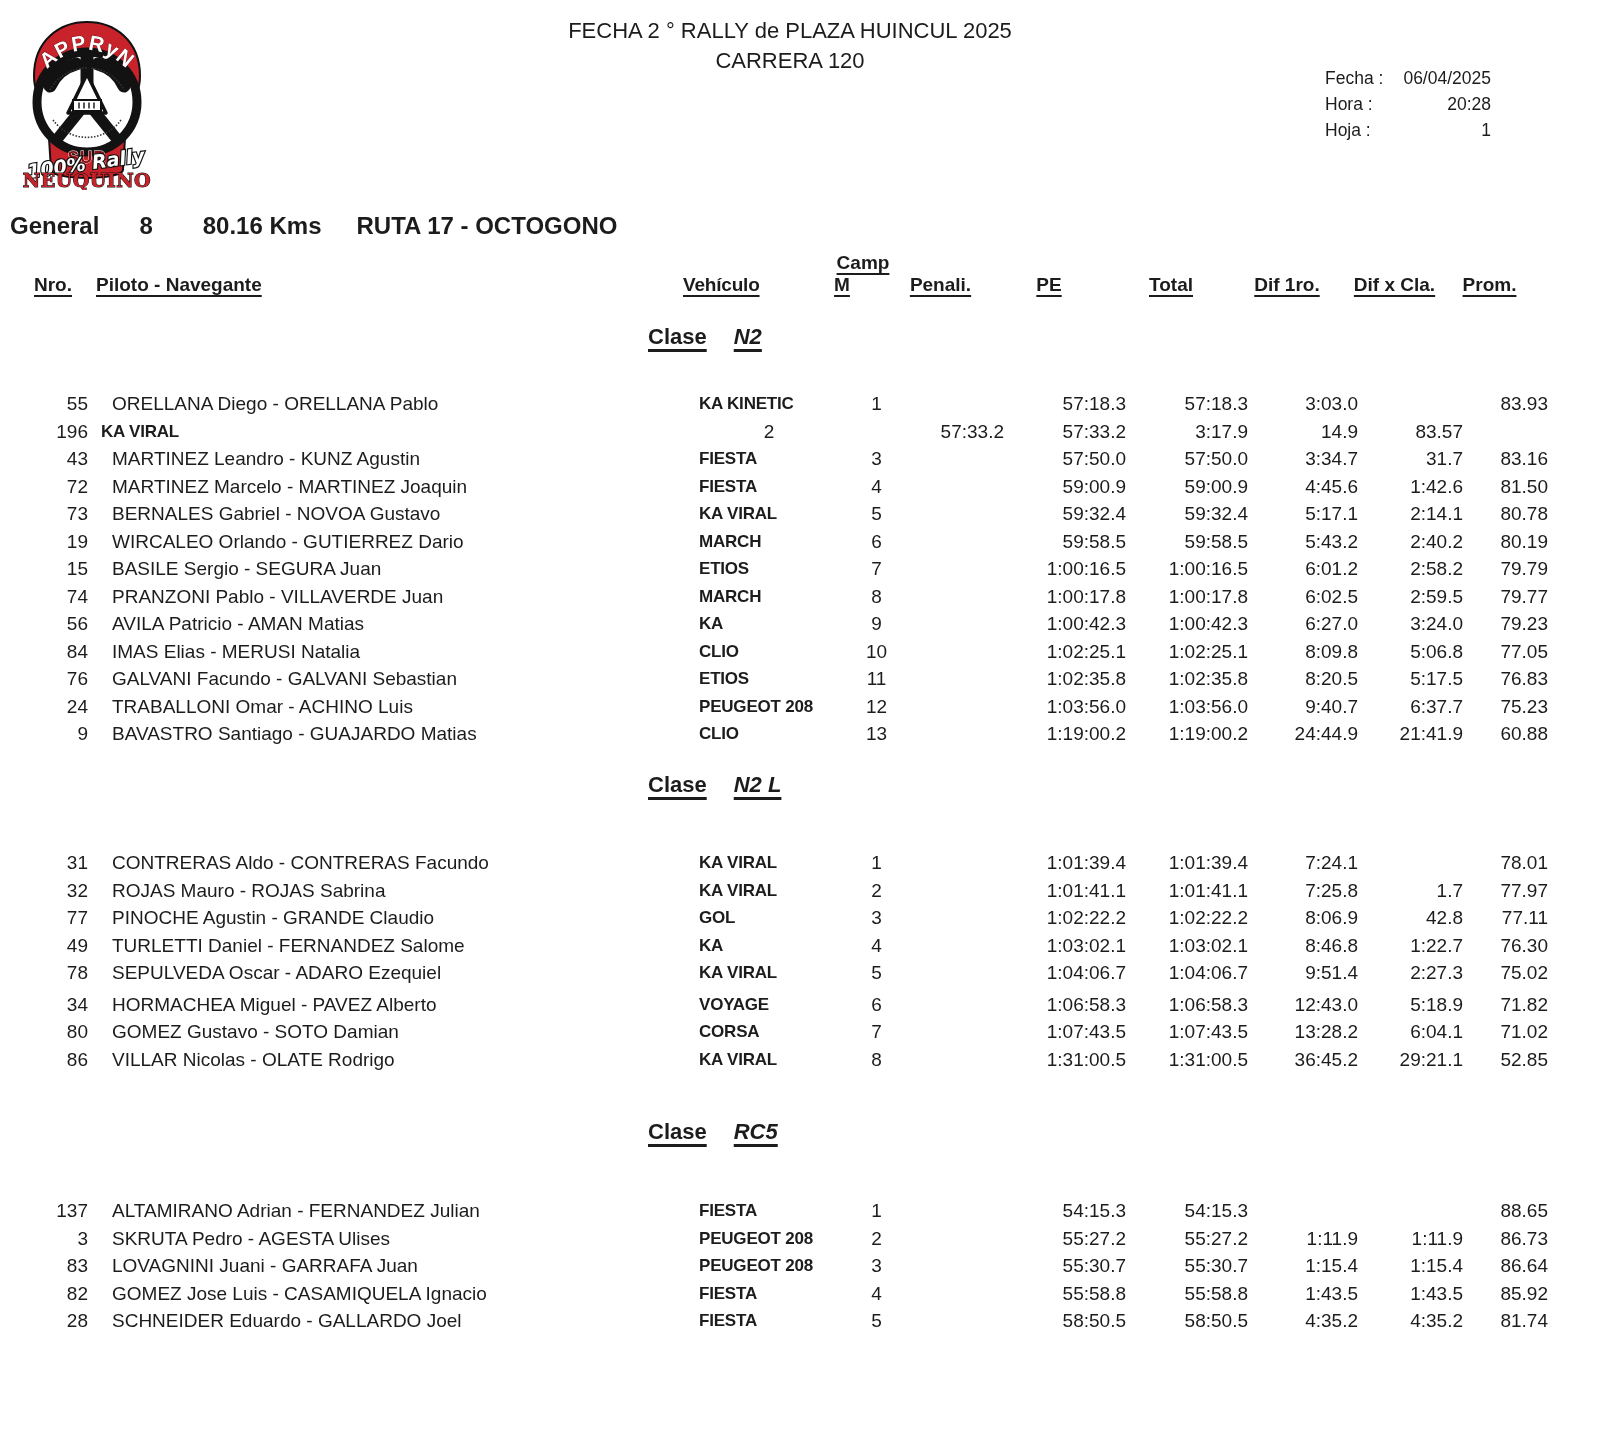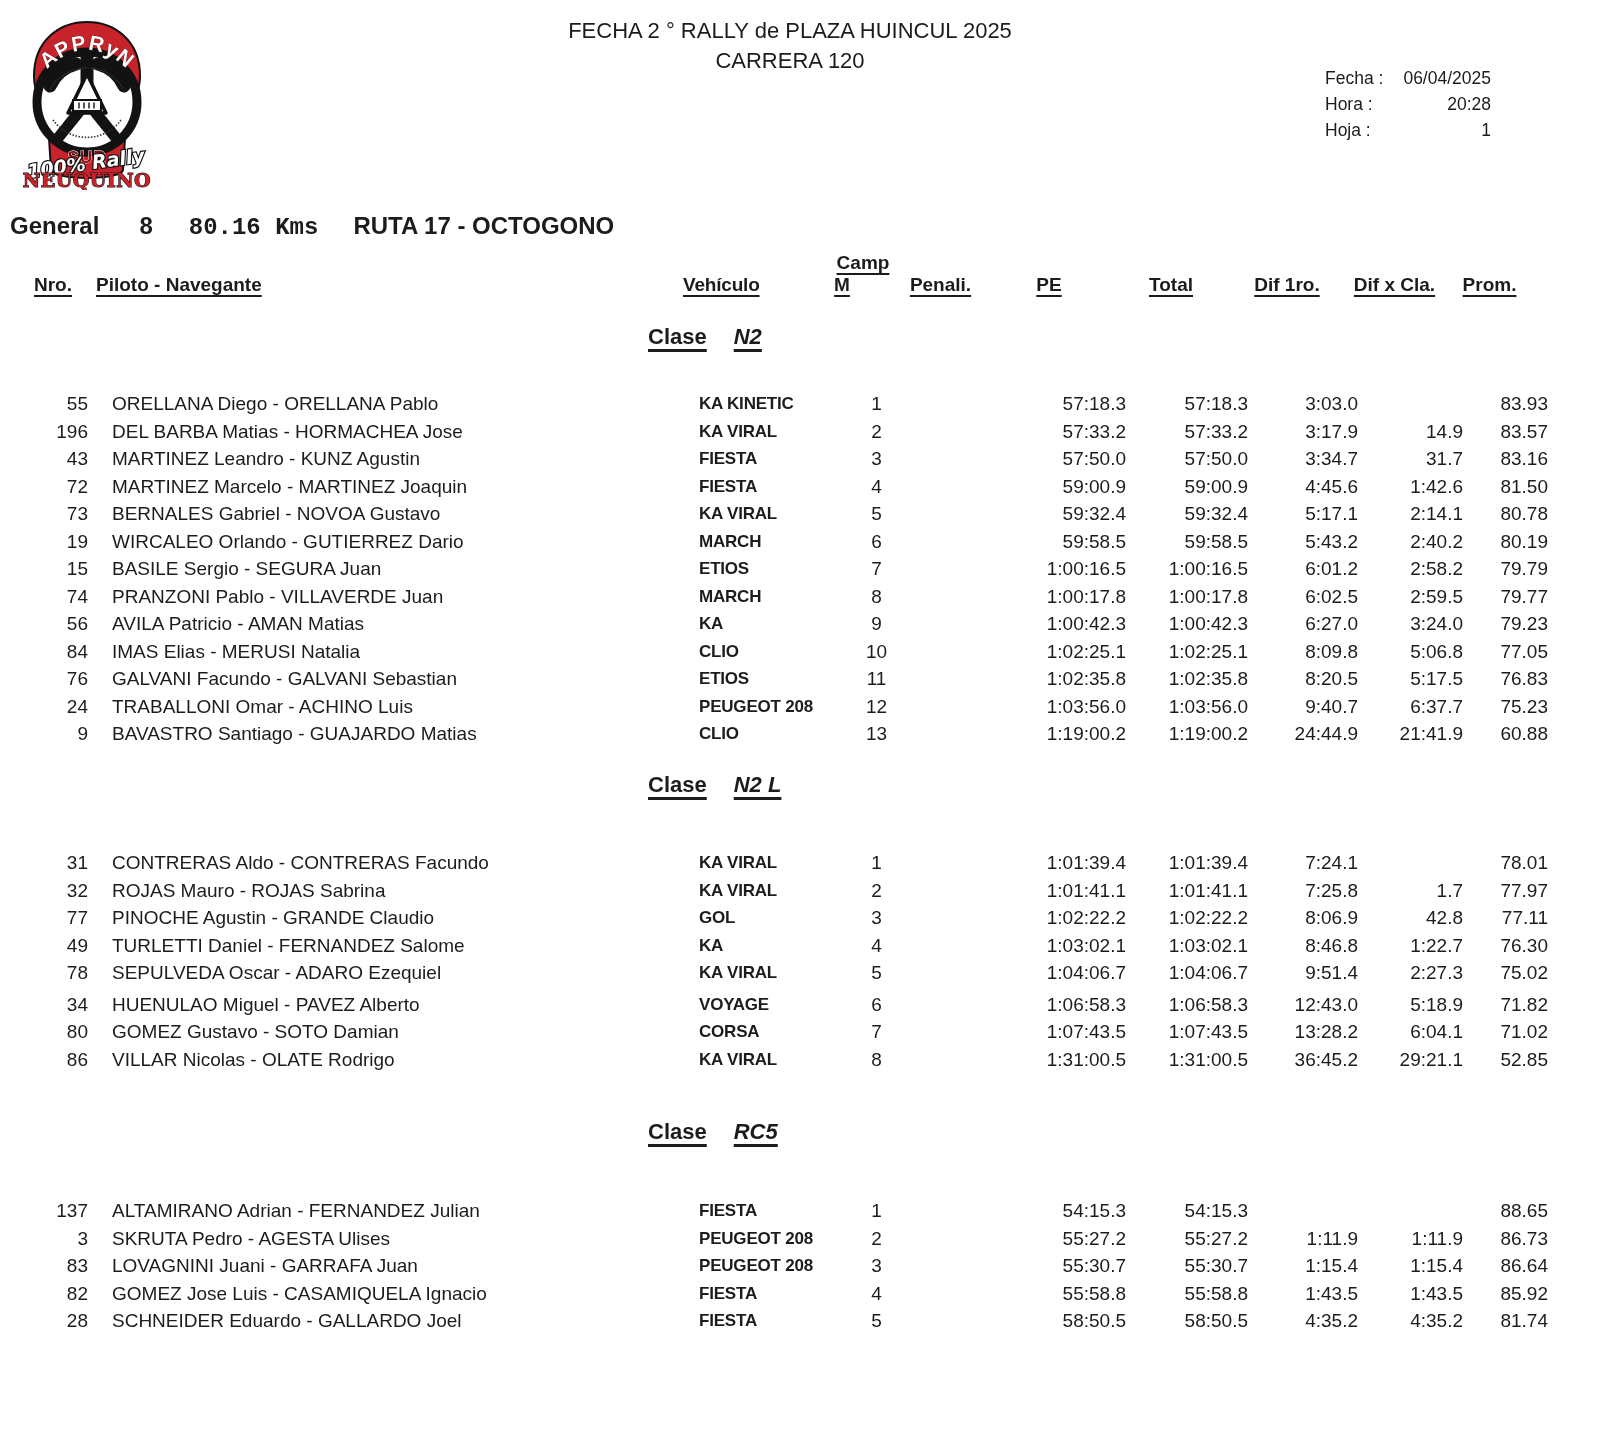--- a/index.html
+++ b/index.html
@@ -14,21 +14,21 @@
   .titles { position:absolute; left:450px; top:16px; width:680px; text-align:center;
             font-size:22px; line-height:30px; }
   .meta { position:absolute; left:1325px; top:40px; width:166px; font-size:17.5px; line-height:26px;margin-top:25px; }
   .meta-row { display:flex; justify-content:space-between; }
   .meta-row .lbl { white-space:nowrap; }
   .meta-row .val { white-space:nowrap; text-align:right; }
 
   
   .summary { position:absolute; left:10px; top:212px; font-size:24px; font-weight:bold; white-space:nowrap; }
   .summary .s-num   { margin-left:40px; }
-  .summary .s-dist  { margin-left:36px;font-family:Liberation Mono, monospace; }
+  .summary .s-dist  { margin-left:50px; }
   .summary .s-route { margin-left:35px; }
 
   
   .grid { display:grid; grid-template-columns:80px 598px 150px 65px 95px 122px 122px 110px 105px 85px; }
   .cell { white-space:nowrap; overflow:visible; }
   .c-nro     { text-align:right; padding-right:8px; }
   .c-piloto  { text-align:left;  padding-left:8px;margin-left:8px; }
   .c-vehiculo{ text-align:left;  padding-left:5px; font-weight:bold; font-size:17px; letter-spacing:-0.2px; }
   .c-camp    { text-align:center; }
   .c-penali,.c-pe,.c-total,.c-dif1,.c-difx,.c-prom { text-align:right; }
@@ -157,21 +157,20 @@
           <div class="cell c-camp">1</div>
           <div class="cell c-penali"></div>
           <div class="cell c-pe">57:18.3</div>
           <div class="cell c-total">57:18.3</div>
           <div class="cell c-dif1">3:03.0</div>
           <div class="cell c-difx"></div>
           <div class="cell c-prom">83.93</div>
         </div>
         <div class="grid row">
           <div class="cell c-nro">196</div>
-          <div class="cell c-piloto">DEL BARBA Matias - HORMACHEA Jose</div>
           <div class="cell c-vehiculo">KA VIRAL</div>
           <div class="cell c-camp">2</div>
           <div class="cell c-penali"></div>
           <div class="cell c-pe">57:33.2</div>
           <div class="cell c-total">57:33.2</div>
           <div class="cell c-dif1">3:17.9</div>
           <div class="cell c-difx">14.9</div>
           <div class="cell c-prom">83.57</div>
         </div>
         <div class="grid row">
@@ -369,21 +368,21 @@
           <div class="cell c-camp">5</div>
           <div class="cell c-penali"></div>
           <div class="cell c-pe">1:04:06.7</div>
           <div class="cell c-total">1:04:06.7</div>
           <div class="cell c-dif1">9:51.4</div>
           <div class="cell c-difx">2:27.3</div>
           <div class="cell c-prom">75.02</div>
         </div>
         <div class="grid row gap-top">
           <div class="cell c-nro">34</div>
-          <div class="cell c-piloto">HUENULAO Miguel - PAVEZ Alberto</div>
+          <div class="cell c-piloto">HORMACHEA Miguel - PAVEZ Alberto</div>
           <div class="cell c-vehiculo">VOYAGE</div>
           <div class="cell c-camp">6</div>
           <div class="cell c-penali"></div>
           <div class="cell c-pe">1:06:58.3</div>
           <div class="cell c-total">1:06:58.3</div>
           <div class="cell c-dif1">12:43.0</div>
           <div class="cell c-difx">5:18.9</div>
           <div class="cell c-prom">71.82</div>
         </div>
         <div class="grid row">

